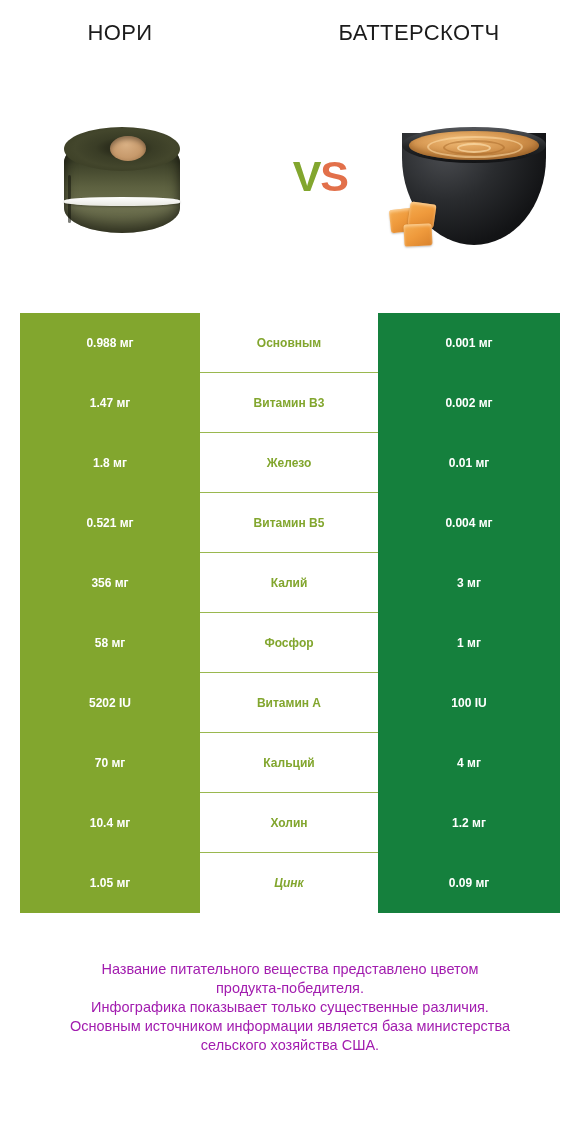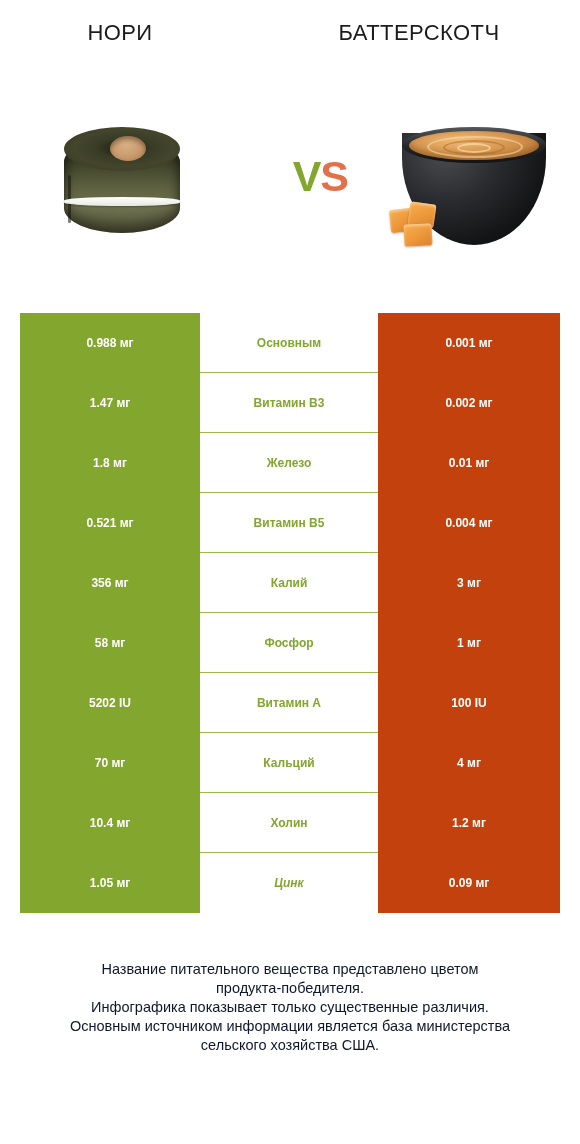--- a/index.html
+++ b/index.html
@@ -182,34 +182,34 @@
   }
   .cell-mid {
     width: 178px;
     background: #ffffff;
     color: #82a62e;
     border-bottom: 1px solid #9ab84f;
   }
   .row:last-child .cell-mid { border-bottom: none; font-style: italic; }
   .cell-right {
     width: 182px;
-    background: #c2410c;
+    background: #15803d;
     color: #ffffff;
     text-align: center;
   }
 
   
   .footer {
     position: absolute;
     left: 0; top: 960px;
     width: 580px;
     text-align: center;
     font-size: 14.5px;
     line-height: 19px;
-    color: #0f172a;
+    color: #a21caf;
   }
   .footer .line { display: block; }
 </style>
 </head>
 <body>
 
 <div class="header">
   <div class="product-title title-left">НОРИ</div>
   <div class="product-title title-right">БАТТЕРСКОТЧ</div>
 </div>

